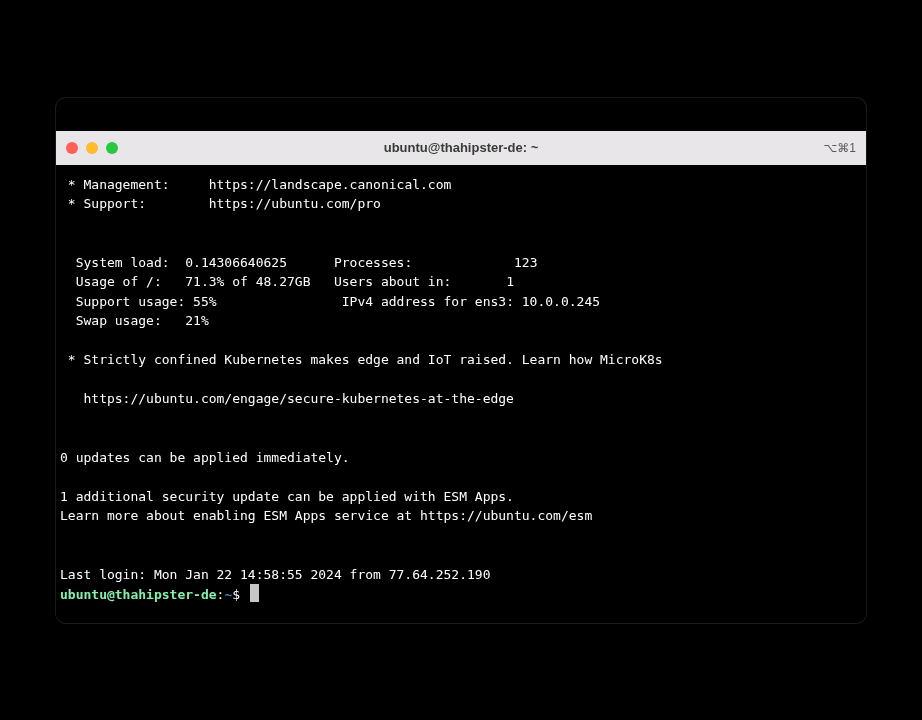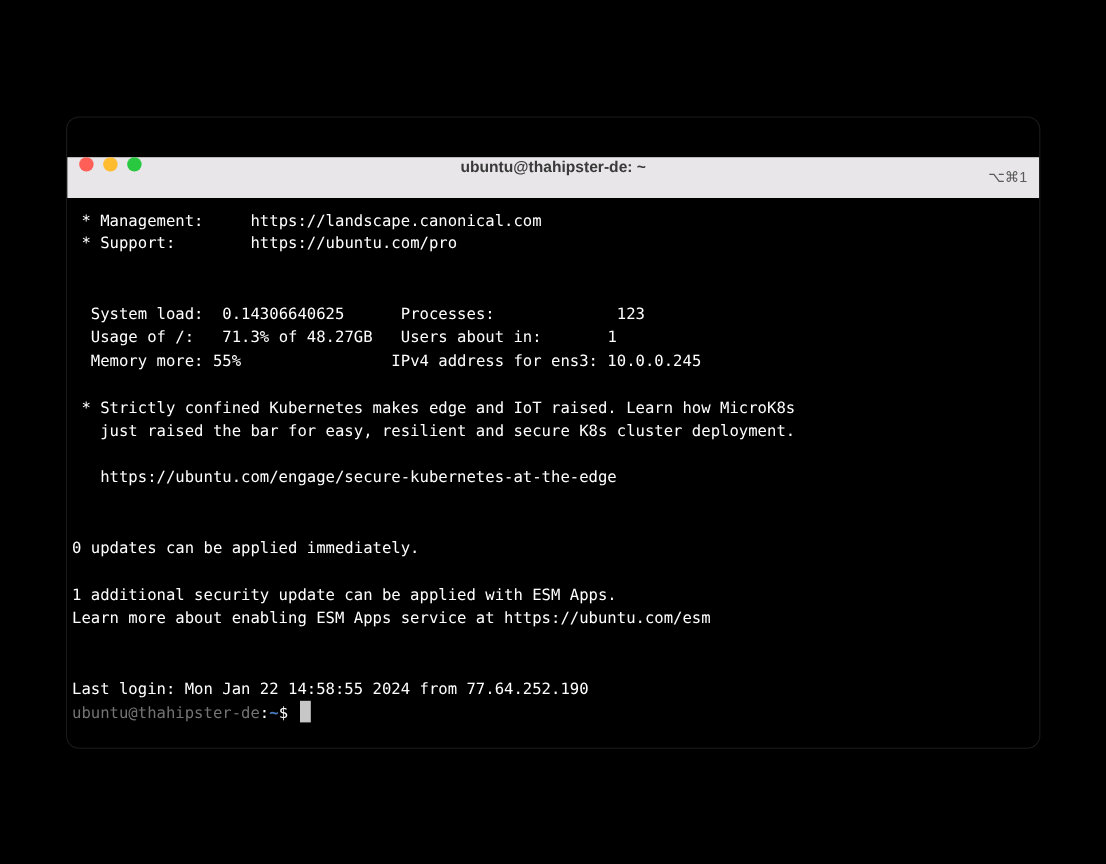--- a/index.html
+++ b/index.html
@@ -16,20 +16,21 @@
       width: 810px;
       background: #000;
       border-radius: 10px;
       overflow: hidden;
       box-shadow: 0 0 0 1px rgba(255,255,255,0.1);
     }
     .titlebar {
       background: #e8e6e8;
       height: 34px;
       display: flex;
+      align-items: center;
       padding: 0 10px;
       position: relative;
       margin-top: 33px;
     }
     .traffic-lights {
       display: flex;
       gap: 8px;
     }
     .light {
       width: 12px;
@@ -59,21 +60,21 @@
     }
     .terminal {
       background: #000;
       color: #fff;
       padding: 10px 0 18px 0;
       font-size: 13px;
       line-height: 1.5;
       font-family: "SF Mono", Menlo, Monaco, Consolas, monospace;
     }
     .line { white-space: pre; padding: 0 4px; }
-    .prompt-user { color: #737373; font-weight: normal; }
+    .prompt-user { color: #86efac; font-weight: bold; }
     .prompt-path { color: #4a7cc4; font-weight: bold; }
     .prompt-sep { color: #fff; }
     .cursor {
       display: inline-block;
       width: 9px;
       height: 18px;
       background: #c7c7c7;
       vertical-align: text-bottom;
       margin-left: 2px;
     }
@@ -92,24 +93,24 @@
     <div class="titlebar-right">⌥⌘1</div>
   </div>
 
   <div class="terminal">
     <div class="line"><span> * Management:</span>     <span>https://landscape.canonical.com</span></div>
     <div class="line"><span> * Support:</span>        <span>https://ubuntu.com/pro</span></div>
     <div class="line"> </div>
     <div class="line"> </div>
     <div class="line"><span>  System load:</span>  <span>0.14306640625</span>      <span>Processes:</span>             <span>123</span></div>
     <div class="line"><span>  Usage of /:</span>   <span>71.3% of 48.27GB</span>   <span>Users about in:</span>       <span>1</span></div>
-    <div class="line"><span>  Memory more:</span> <span>55%</span>                <span>IPv4 address for ens3:</span> <span>10.0.0.245</span></div>
+    <div class="line"><span>  Support usage:</span> <span>55%</span>                <span>IPv4 address for ens3:</span> <span>10.0.0.245</span></div>
+    <div class="line"><span>  Swap usage:</span>   <span>21%</span></div>
     <div class="line"> </div>
     <div class="line"> * Strictly confined Kubernetes makes edge and IoT raised. Learn how MicroK8s</div>
-    <div class="line">   just raised the bar for easy, resilient and secure K8s cluster deployment.</div>
     <div class="line"> </div>
     <div class="line">   https://ubuntu.com/engage/secure-kubernetes-at-the-edge</div>
     <div class="line"> </div>
     <div class="line"> </div>
     <div class="line">0 updates can be applied immediately.</div>
     <div class="line"> </div>
     <div class="line">1 additional security update can be applied with ESM Apps.</div>
     <div class="line">Learn more about enabling ESM Apps service at https://ubuntu.com/esm</div>
     <div class="line"> </div>
     <div class="line"> </div>

